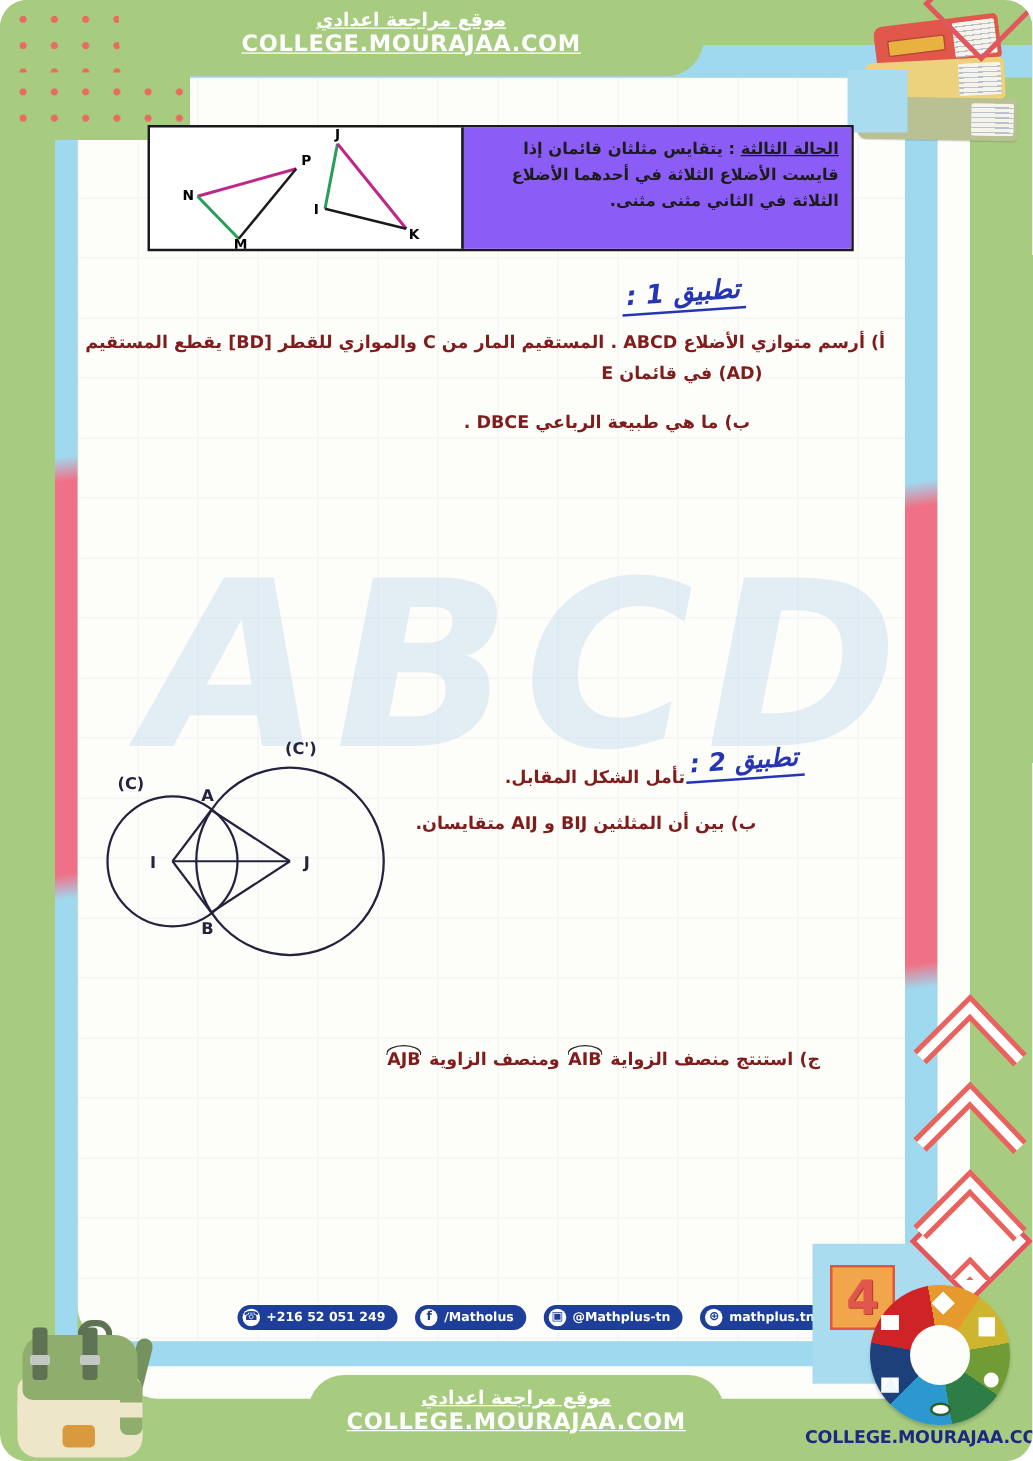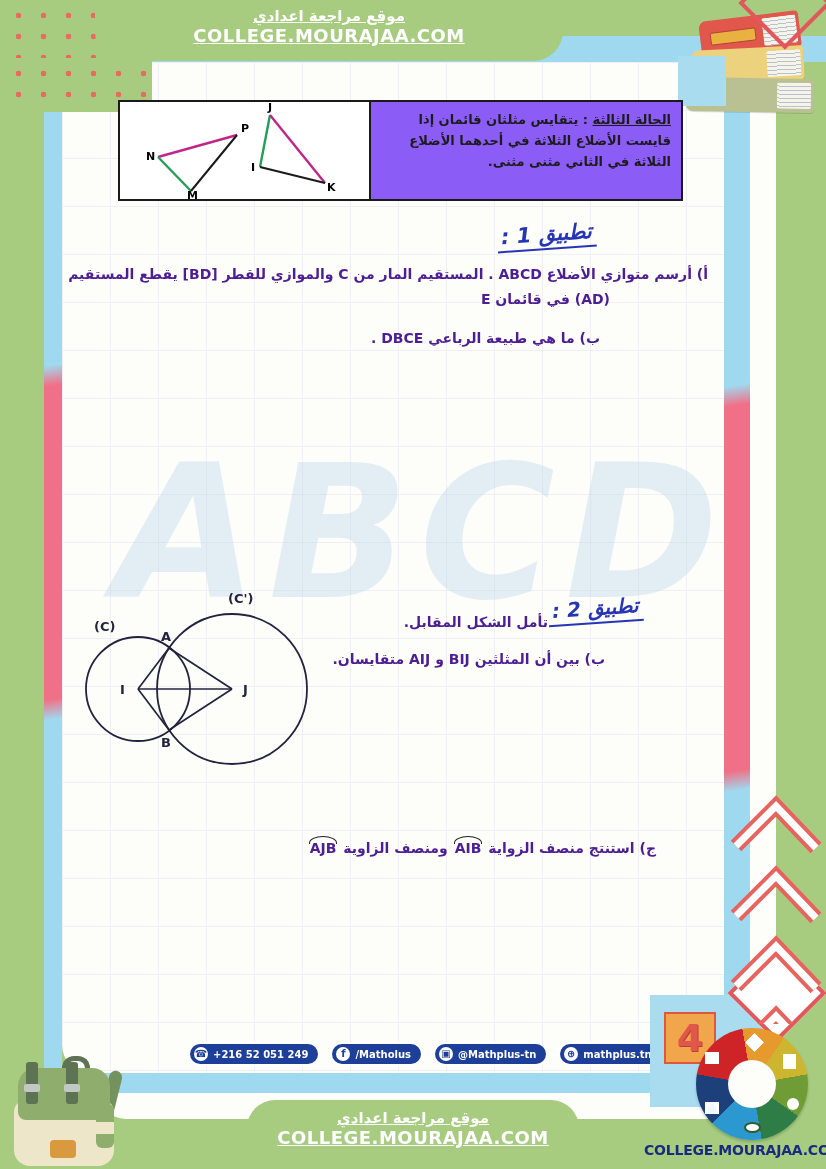--- a/index.html
+++ b/index.html
@@ -1,17 +1,17 @@
 <!DOCTYPE html>
 <html lang="ar"><head>
 <meta charset="utf-8">
 <style>
   * { margin:0; padding:0; box-sizing:border-box; }
   body { font-family:"DejaVu Sans", sans-serif; }
-  #canvas { position:relative; width:826px; height:1169px; background:#a7cc80; overflow:hidden; }
+  #canvas { position:relative; width:826px; height:1169px; background:#a7cc80; overflow:hidden;border-radius:22px; }
 
   
   .band-top { position:absolute; left:0; top:36px; width:826px; height:26px; background:#9fd9ef; }
 
   
   .page { position:absolute; left:62px; top:62px; width:662px; height:1011px; background:#fdfdfa;
           background-image: linear-gradient(#f0f0f4 1px, transparent 1px), linear-gradient(90deg,#f0f0f4 1px, transparent 1px);
           background-size:48px 48px; border-radius:0 0 0 28px; }
   .whitegap-right { position:absolute; left:750px; top:62px; width:26px; height:1011px; background:#fdfdfa; border-radius:0 0 20px 0; }
   .strip-left  { position:absolute; left:44px; top:62px; width:18px; height:1011px;
@@ -48,21 +48,21 @@
 
   
   .theory-box { position:absolute; left:118px; top:100px; width:565px; height:101px; border:2px solid #1a1a1a;
                 display:flex; background:#fff; }
   .fig-area { width:249px; height:100%; position:relative; }
   .blue-cell { flex:1; background:#8b5cf6; border-left:2px solid #1a1a1a; padding:7px 10px 6px 8px;
                font-size:13px; line-height:1.62; font-weight:700; color:#1c1c1c; }
   .u-label { text-decoration:underline; }
 
   
-  .ar { position:absolute; direction:rtl; white-space:nowrap; font-size:14px; font-weight:600; color:#4c1d95; }
+  .ar { position:absolute; direction:rtl; white-space:nowrap; font-size:14px; font-weight:600; color:#7f1d1d; }
 
   
   .hw { position:absolute; direction:rtl; color:#2635b5; font-weight:bold; font-size:21px; font-style:italic;
         border-bottom:2px solid #2635b5; padding:0 4px 2px 4px; transform:rotate(-4deg); white-space:nowrap; }
 
   
   .watermark { position:absolute; left:115px; top:425px; font-size:185px; font-weight:800; font-style:italic;
                color:rgba(160,200,230,.28); letter-spacing:10px; pointer-events:none; }
 
   

